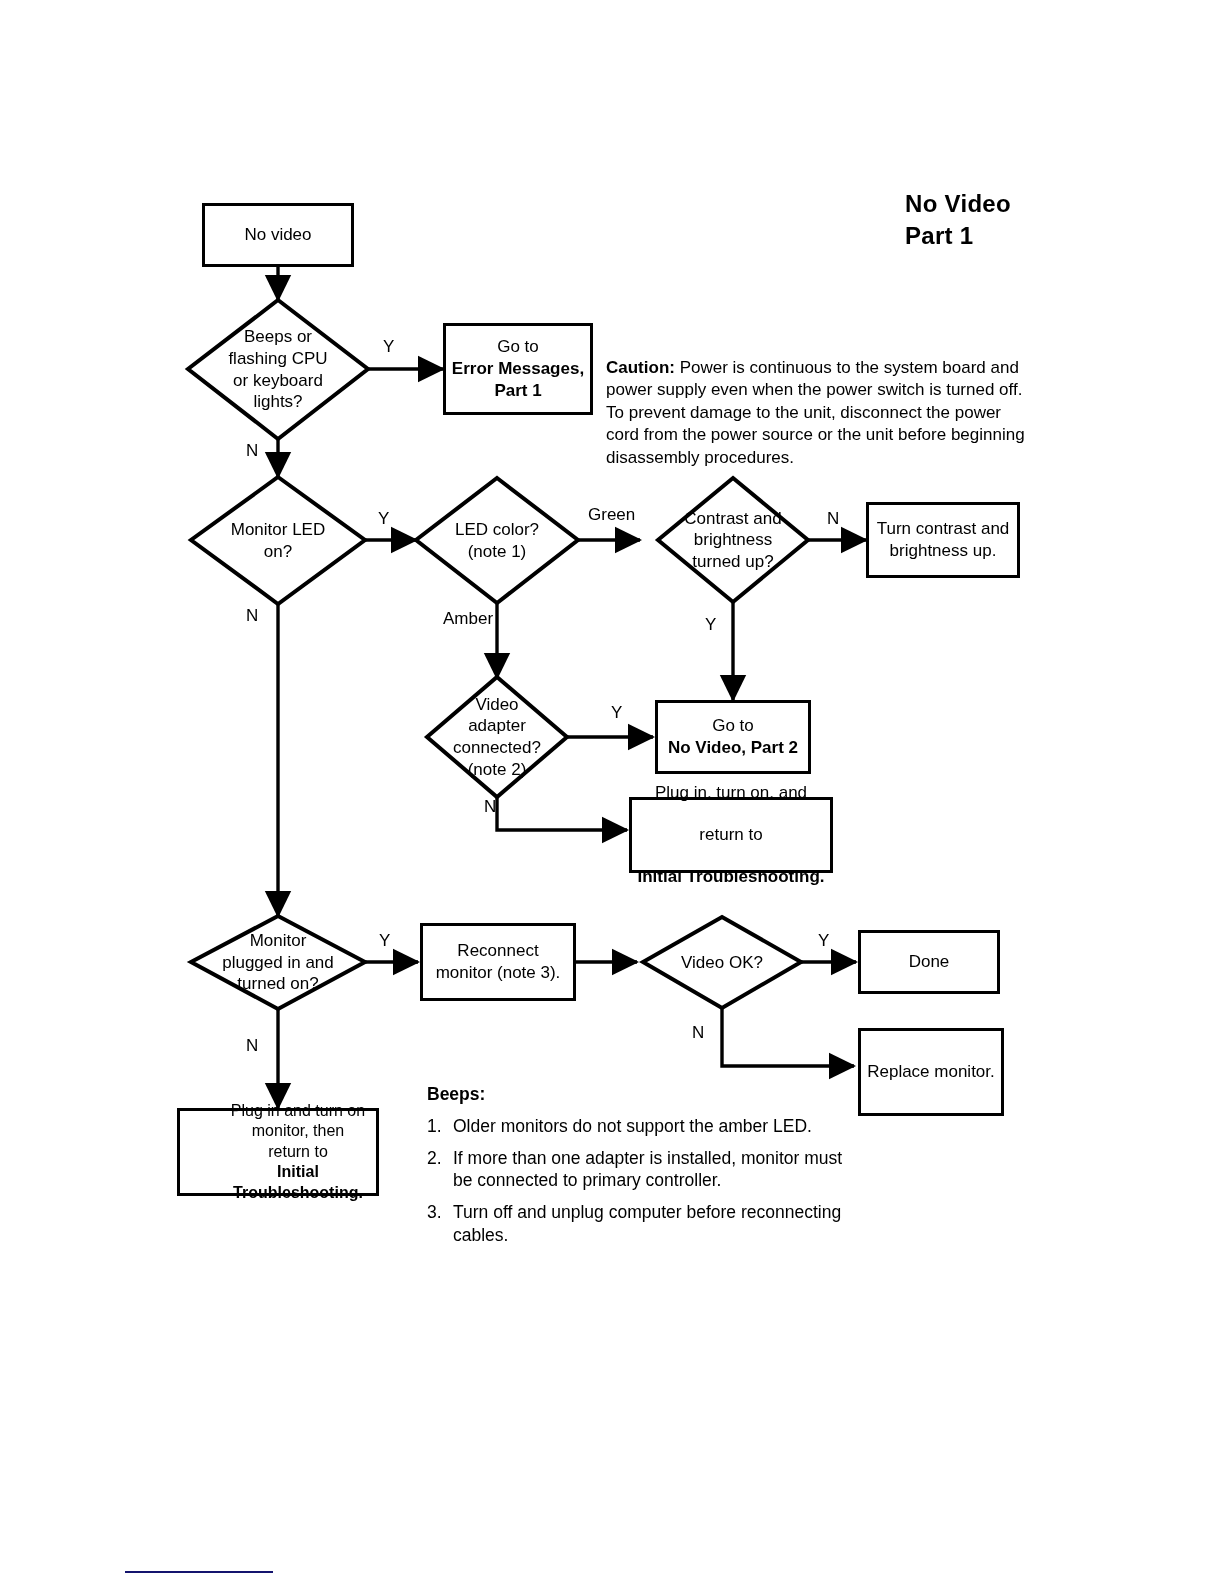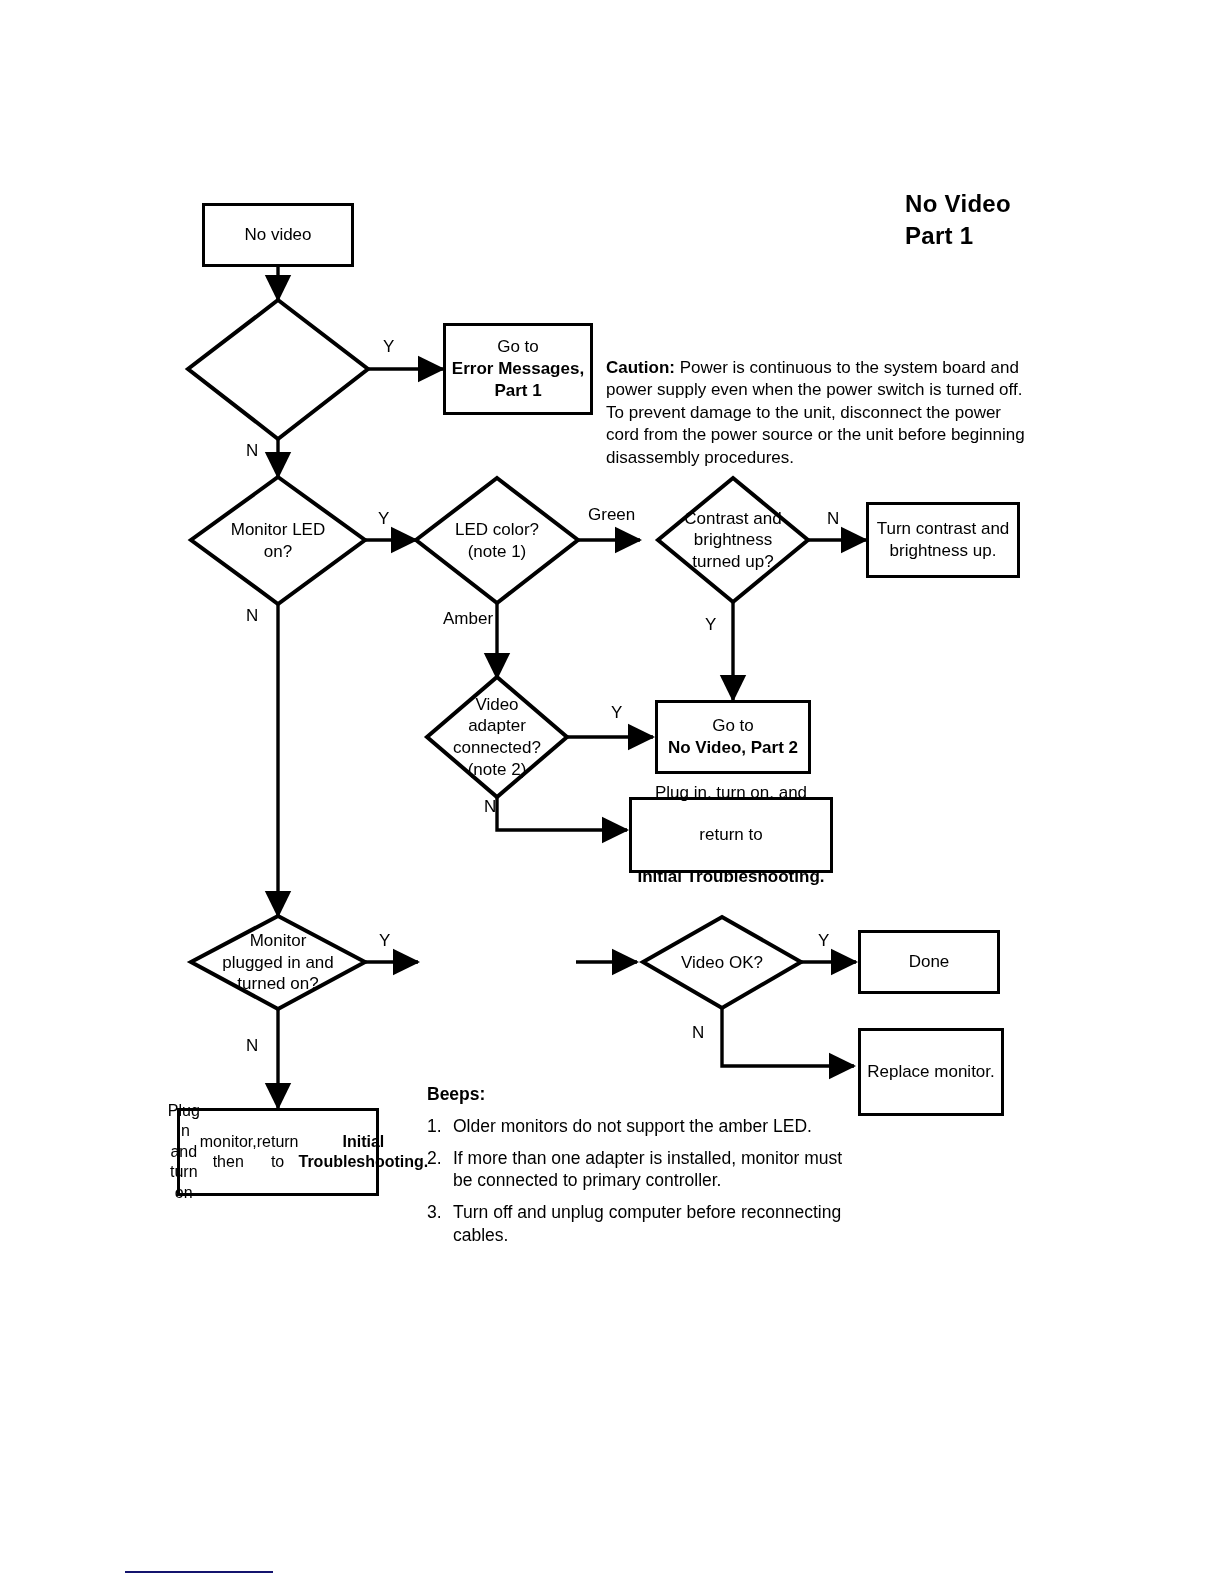--- a/index.html
+++ b/index.html
@@ -194,36 +194,46 @@
     <span>Go to</span>
     <span class="strong">No Video, Part 2</span>
   </div>
 
   <div class="node box" style="left:629px; top:797px; width:204px; height:76px; flex-direction:column;gap:20px;">
     <span>Plug in, turn on, and</span>
     <span>return to</span>
     <span class="strong">Initial Troubleshooting.</span>
   </div>
 
+  <div class="node box" style="left:420px; top:923px; width:156px; height:78px; flex-direction:column;">
+    <span>Reconnect</span>
+    <span>monitor (note 3).</span>
+  </div>
 
   <div class="node box" style="left:858px; top:930px; width:142px; height:64px;">
     <span>Done</span>
   </div>
 
   <div class="node box" style="left:858px; top:1028px; width:146px; height:88px;">
     <span>Replace monitor.</span>
   </div>
 
-  <div class="node box" style="left:177px; top:1108px; width:202px; height:88px; flex-direction:row; font-size:16px;padding-left:44px;">
+  <div class="node box" style="left:177px; top:1108px; width:202px; height:88px; flex-direction:column; font-size:16px;padding-left:44px;">
     <span>Plug in and turn on</span>
     <span>monitor, then</span>
     <span>return to</span>
     <span class="strong">Initial Troubleshooting.</span>
   </div>
 
+  <div class="diamond-wrap" style="left:188px; top:300px; width:180px; height:139px;">
+    <div class="diamond-label">Beeps or
+flashing CPU
+or keyboard
+lights?</div>
+  </div>
 
   <div class="diamond-wrap" style="left:191px; top:477px; width:174px; height:127px;">
     <div class="diamond-label">Monitor LED
 on?</div>
   </div>
 
   <div class="diamond-wrap" style="left:416px; top:478px; width:162px; height:125px;">
     <div class="diamond-label">LED color?
 (note 1)</div>
   </div>

